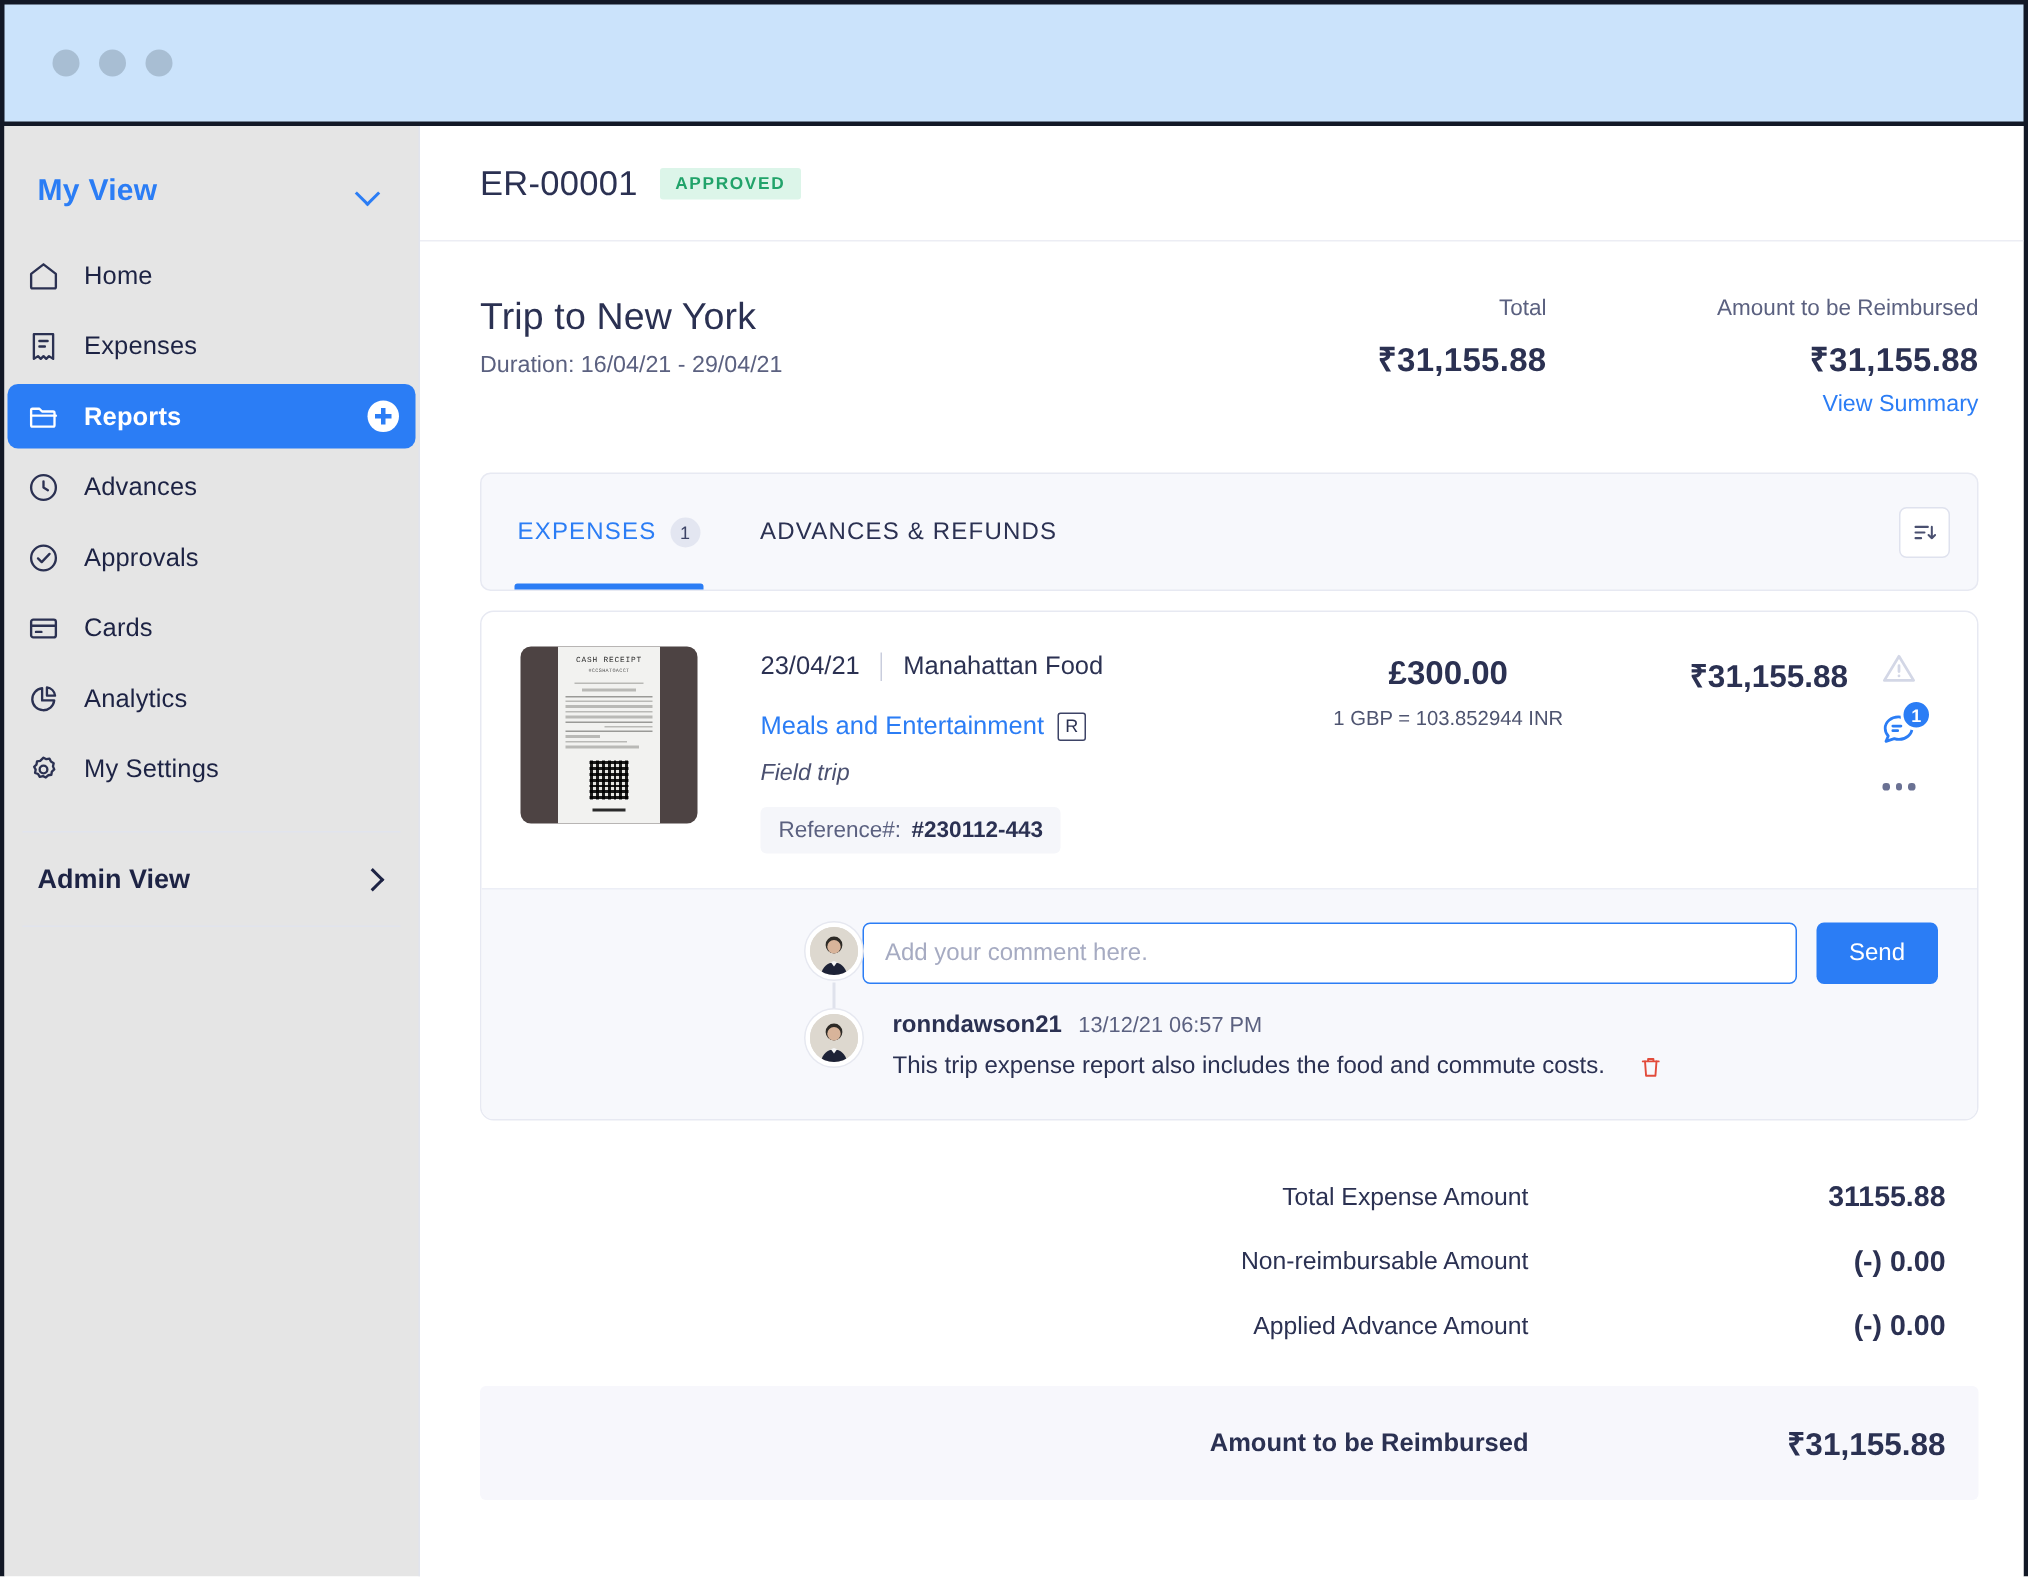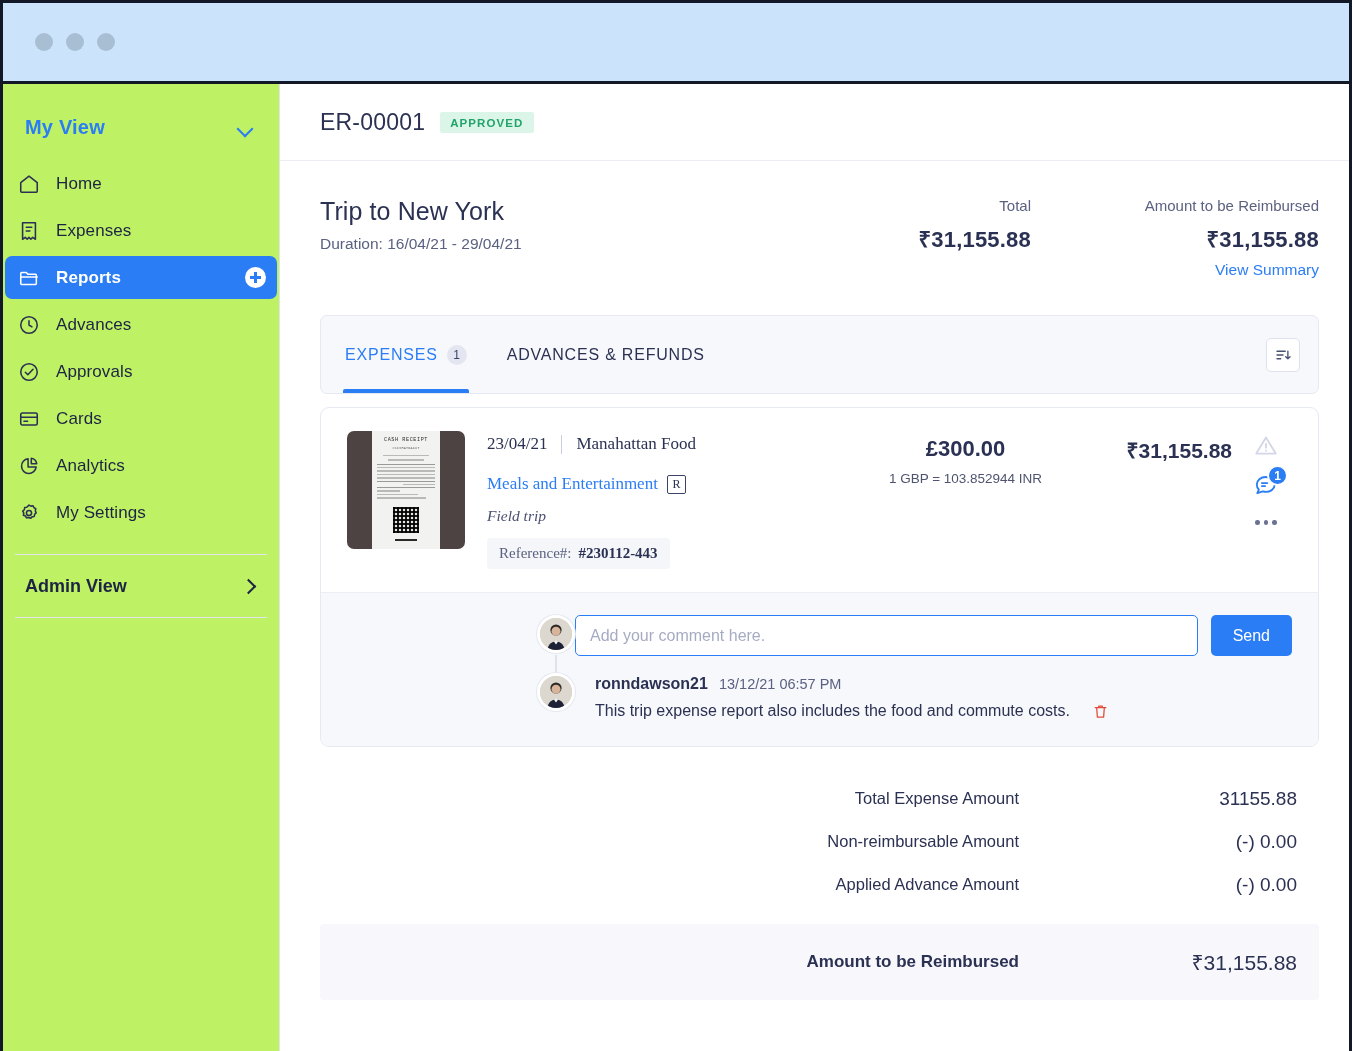--- a/index.html
+++ b/index.html
@@ -48,21 +48,21 @@
     min-height: 0;
     border-left: 3px solid #121826;
     border-right: 3px solid #121826;
     background: #ffffff;
   }
 
   
   .sidebar {
     width: 277px;
     flex: 0 0 277px;
-    background: #bef264;
+    background: #e5e5e5;
     border-right: 1px solid #e1e4ed;
     padding-top: 22px;
     display: flex;
     flex-direction: column;
   }
   .myview-row {
     display: flex;
     align-items: center;
     justify-content: space-between;
     padding: 0 26px 0 22px;
@@ -361,23 +361,22 @@
     background:
       repeating-linear-gradient(90deg, #1d1d1d 0 2px, #f2f2f0 2px 4px),
       repeating-linear-gradient(0deg, #1d1d1d 0 2px, #f2f2f0 2px 4px);
     background-blend-mode: multiply;
   }
   .rp-foot { width: 22px; height: 2px; background: #2a2a2a; margin-top: 3px; }
 
   .expense-info {
     flex: 1 1 auto;
     min-width: 0;
-    padding-left: 22px;
+    padding-left: 42px;
     padding-top: 3px;
-    font-family: Liberation Serif, serif;
   }
   .exp-line1 {
     display: flex;
     align-items: center;
     font-size: 17px;
     color: #2b3152;
   }
   .exp-sep {
     width: 1px; height: 19px;
     background: #c9cddd;
@@ -577,21 +576,21 @@
     flex: 1 1 auto;
     text-align: right;
     padding-right: 98px;
     font-size: 16.5px;
     color: #2b3152;
   }
   .tot-value {
     width: 180px;
     text-align: right;
     font-size: 19px;
-    font-weight: normal;
+    font-weight: bold;
     color: #2b3152;
   }
   .tot-row.final {
     margin-top: 18px;
     height: 76px;
     background: #f7f7fc;
     border-radius: 4px;
   }
   .tot-row.final .tot-label { font-weight: bold; font-size: 17px; }
   .tot-row.final .tot-value { font-size: 21px; }

